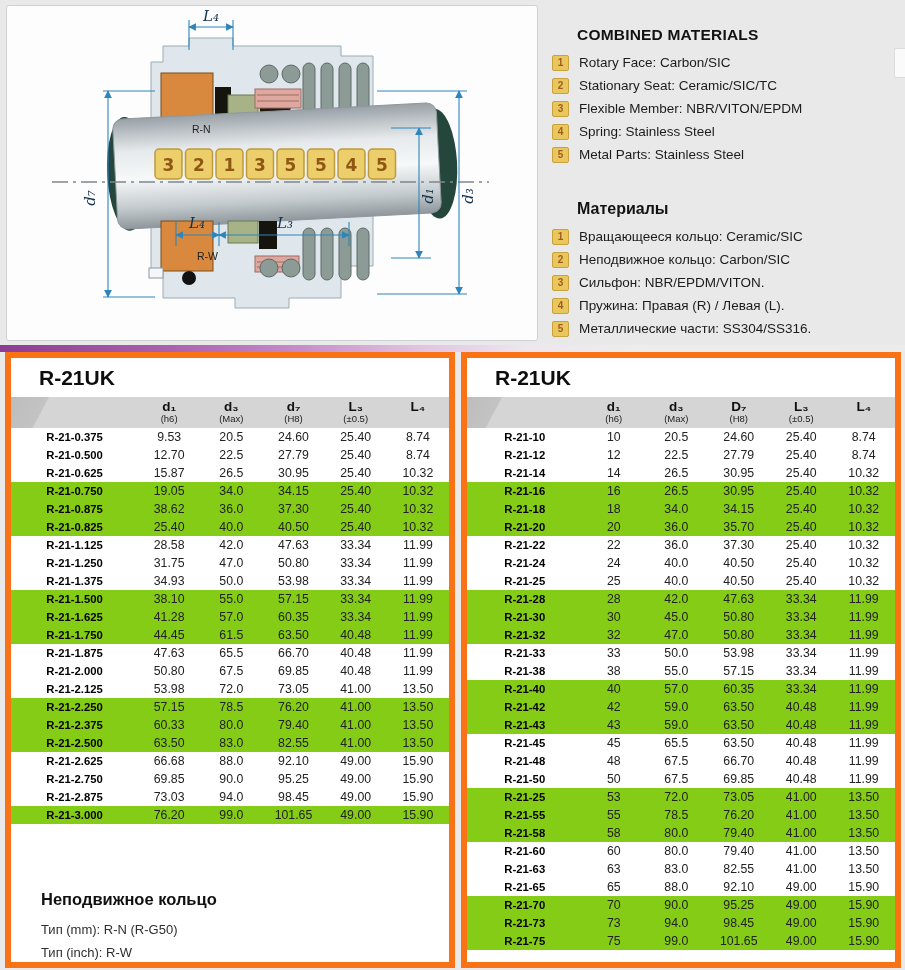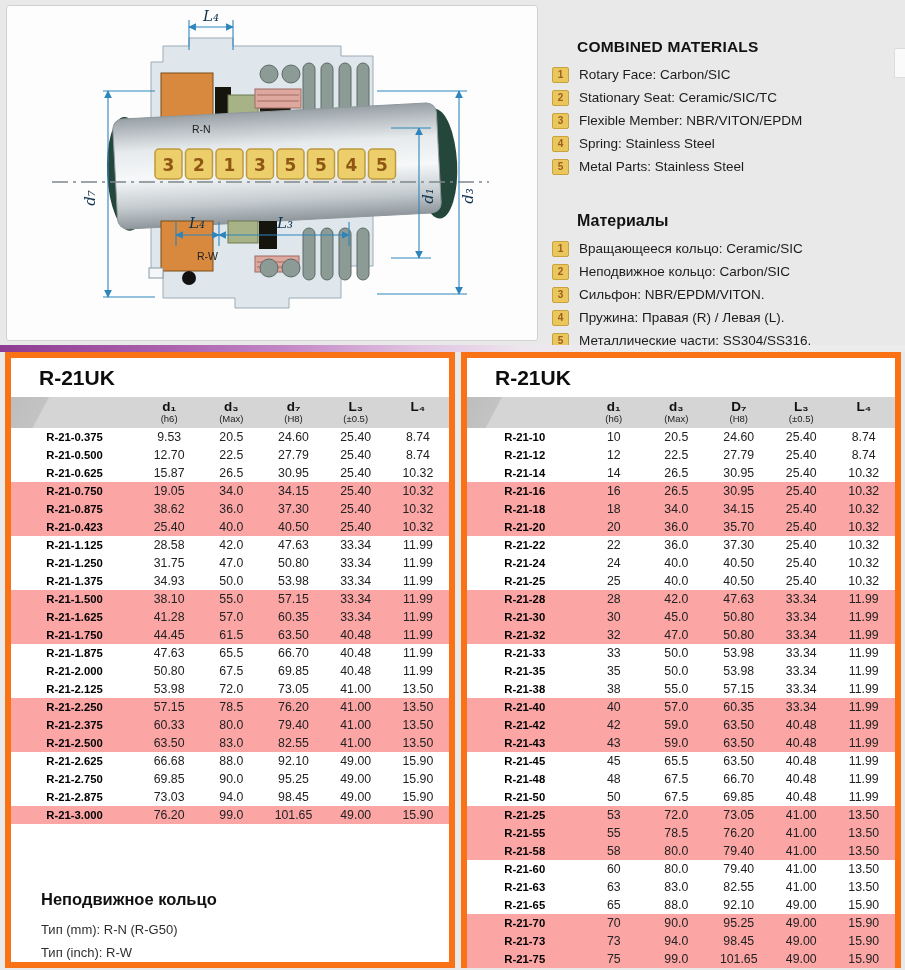--- a/index.html
+++ b/index.html
@@ -5,21 +5,21 @@
   html,body{margin:0;padding:0;}
   .page{position:relative;width:905px;height:970px;background:#e9e9e9;overflow:hidden;
         font-family:"Liberation Sans",sans-serif;color:#1a1a1a;}
 
   
   .diagram-card{position:absolute;left:6px;top:5px;width:530px;height:334px;
                 background:#fdfdfd;border:1px solid #cfd2d4;border-radius:3px;}
   .diagram-card svg{display:block;width:100%;height:100%;}
 
   .materials{position:absolute;left:552px;top:26px;width:348px;}
-  .mat-title{font-size:15.5px;font-weight:bold;color:#121212;margin:12px 0 7px 25px;letter-spacing:.2px;}
+  .mat-title{font-size:15.5px;font-weight:bold;color:#121212;margin:0 0 7px 25px;letter-spacing:.2px;}
   .mat-title-ru{font-size:16px;font-weight:bold;color:#121212;margin:34px 0 7px 25px;}
   .mat-item{display:flex;align-items:center;height:23px;font-size:13.5px;color:#1c1c1c;}
   .chip{flex:0 0 15px;width:15px;height:14px;margin-right:10px;border-radius:2px;
         background:#e9c75d;border:1px solid #caa23d;color:#a05c20;
         font-size:10px;font-weight:bold;display:flex;align-items:center;justify-content:center;}
   .corner-tab{position:absolute;right:0;top:48px;width:10px;height:28px;background:#fafafa;
               border:1px solid #dcdcdc;border-right:none;border-radius:2px 0 0 2px;}
 
   
   .divider{position:absolute;left:0;top:345px;width:905px;height:7px;
@@ -31,21 +31,21 @@
   .panel.right{left:461px;width:440px;height:616px;}
   .tbl-title{font-size:21px;font-weight:bold;color:#0d0d0d;margin:8px 0 7px 28px;}
 
   table.dim{width:100%;border-collapse:collapse;table-layout:fixed;}
   table.dim th{background:#d5d5d5;padding:2px 0 4px;vertical-align:top;}
   table.dim th.model-h{background:linear-gradient(118deg,#bdbdbd 0%,#c3c3c3 26%,#d5d5d5 27%);}
   .cl{display:block;font-size:13.5px;font-weight:bold;color:#111;line-height:15px;}
   .cn{display:block;font-size:9.5px;font-weight:normal;color:#222;line-height:10px;}
   table.dim td{height:18px;padding:0;text-align:center;font-size:12.3px;color:#222;line-height:18px;}
   table.dim td.model{font-weight:bold;font-size:11.3px;color:#000;}
-  table.dim tr.alt{background:#fca5a5;}
+  table.dim tr.alt{background:#84cc16;}
   .panel.left  table.dim th:first-child, .panel.left  table.dim td:first-child{width:29%;}
   .panel.right table.dim th:first-child, .panel.right table.dim td:first-child{width:27%;}
 
   .note{margin:66px 0 0 30px;}
   .note-title{font-size:16.5px;font-weight:bold;color:#111;margin:0 0 9px 0;}
   .note-line{font-size:13px;color:#2e2e2e;line-height:23px;}
 </style>
 </head>
 <body>
 
@@ -287,21 +287,21 @@
           </tr>
           <tr class="alt">
             <td class="model">R-21-0.875</td>
             <td>38.62</td>
             <td>36.0</td>
             <td>37.30</td>
             <td>25.40</td>
             <td>10.32</td>
           </tr>
           <tr class="alt">
-            <td class="model">R-21-0.423</td>
+            <td class="model">R-21-0.825</td>
             <td>25.40</td>
             <td>40.0</td>
             <td>40.50</td>
             <td>25.40</td>
             <td>10.32</td>
           </tr>
           <tr>
             <td class="model">R-21-1.125</td>
             <td>28.58</td>
             <td>42.0</td>
@@ -565,28 +565,20 @@
           </tr>
           <tr>
             <td class="model">R-21-33</td>
             <td>33</td>
             <td>50.0</td>
             <td>53.98</td>
             <td>33.34</td>
             <td>11.99</td>
           </tr>
           <tr>
-            <td class="model">R-21-35</td>
-            <td>35</td>
-            <td>50.0</td>
-            <td>53.98</td>
-            <td>33.34</td>
-            <td>11.99</td>
-          </tr>
-          <tr>
             <td class="model">R-21-38</td>
             <td>38</td>
             <td>55.0</td>
             <td>57.15</td>
             <td>33.34</td>
             <td>11.99</td>
           </tr>
           <tr class="alt">
             <td class="model">R-21-40</td>
             <td>40</td>

